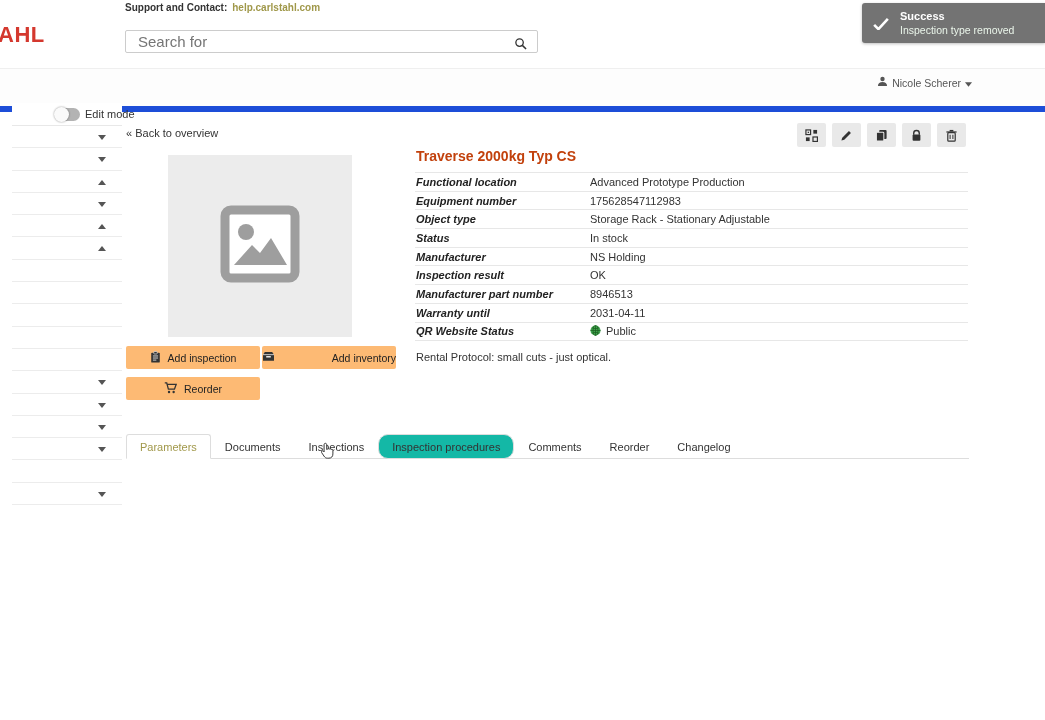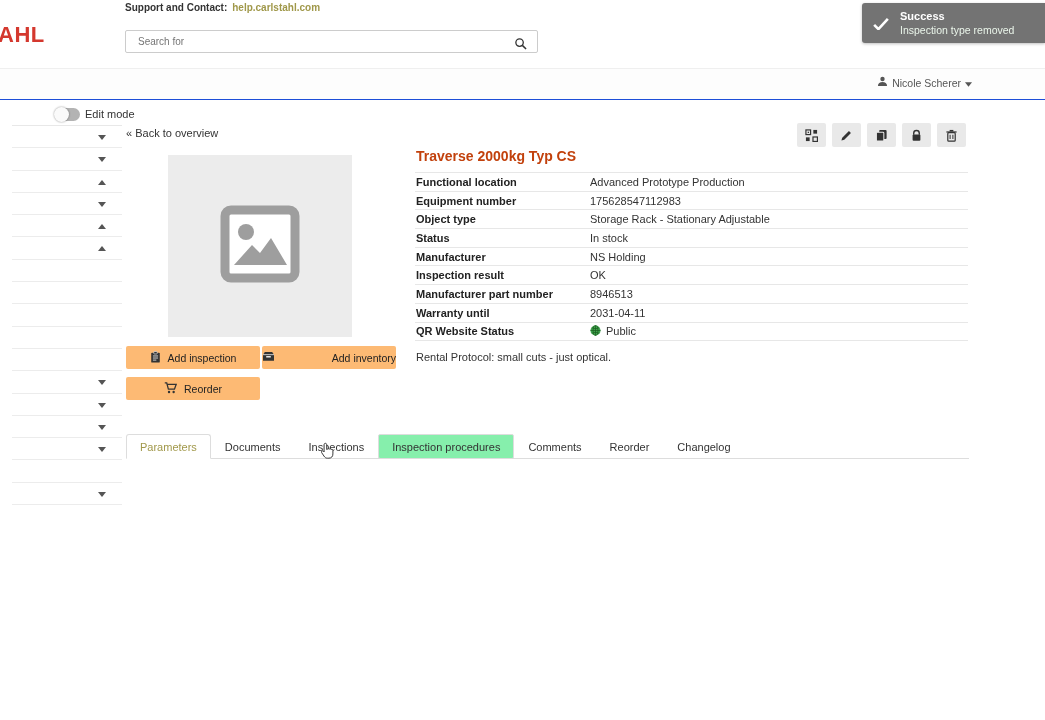--- a/index.html
+++ b/index.html
@@ -5,31 +5,31 @@
   * { box-sizing: border-box; margin: 0; padding: 0; }
   html,body { background:#fff; }
   body { font-family: "Liberation Sans", "DejaVu Sans", sans-serif; }
   .screen { position:relative; width:1045px; height:720px; background:#fff; overflow:hidden; }
 
   
   .support { position:absolute; left:125px; top:2px; font-size:10px; font-weight:bold; color:#333; }
   .support .link { color:#a0984a; margin-left:5px; cursor:pointer; }
   .logo { position:absolute; left:-2px; top:22px; font-size:22px; font-weight:800; color:#d4382e; letter-spacing:.5px; }
   .searchbox { position:absolute; left:125px; top:30px; width:413px; height:23px; border:1px solid #ccc; border-radius:2px; background:#fff; }
-  .searchbox input { width:100%; height:100%; border:none; outline:none; font-family:inherit; font-size:10px; color:#444; padding:0 32px 0 12px; background:transparent; }
+  .searchbox input { width:100%; height:100%; border:none; outline:none; font-family:inherit; font-size:15px; color:#444; padding:0 32px 0 12px; background:transparent; }
   .search-ico { position:absolute; right:10px; top:5px; cursor:pointer; }
 
   
   .toast { position:absolute; right:0; top:3px; width:183px; height:40px; background:#737373; border-radius:3px 0 0 3px; color:#fff; z-index:100; box-shadow:0 1px 3px rgba(0,0,0,.25); cursor:pointer; }
   .toast-check { position:absolute; left:11px; top:13px; }
   .toast-title { position:absolute; left:38px; top:7px; font-size:11px; font-weight:bold; }
   .toast-msg { position:absolute; left:38px; top:21px; font-size:10.5px; color:#eaf5ea; }
 
   
-  .nav { position:absolute; left:0; top:68px; width:1045px; height:32px; background:#fdfdfd; border-top:1px solid #efefef; border-bottom:1px solid #1d4ed8; }
+  .nav { position:absolute; left:0; top:68px; width:1045px; height:44px; background:#fdfdfd; border-top:1px solid #efefef; border-bottom:6px solid #1d4ed8; }
   .nav-items { position:absolute; left:3px; top:0; height:27px; display:flex; gap:29px; align-items:center; list-style:none; }
   .nav-items li { font-size:11px; font-weight:bold; color:#1c1c1c; white-space:nowrap; cursor:pointer; }
   .user { position:absolute; right:73px; top:0; height:27px; display:flex; align-items:center; gap:4px; font-size:10.5px; color:#555; cursor:pointer; }
 
   
   .sidebar { position:absolute; left:12px; top:103px; width:110px; background:#fff; }
   .edit-row { height:23px; border-bottom:1px solid #e8e8e8; position:relative; }
   .toggle { position:absolute; left:43px; top:5px; width:25px; height:13px; background:#b3b3b3; border-radius:7px; cursor:pointer; }
   .toggle-knob { position:absolute; left:-1px; top:-1px; width:15px; height:15px; background:#fafafa; border-radius:50%; box-shadow:0 0 2px rgba(0,0,0,.45); }
   .edit-label { position:absolute; left:73px; top:5px; font-size:11px; color:#333; white-space:nowrap; }
@@ -43,33 +43,33 @@
 
   .icon-btn { position:absolute; top:123px; width:29px; height:24px; background:#e9e9e9; border:none; border-radius:2px; display:flex; align-items:center; justify-content:center; cursor:pointer; }
   #act-qr { left:797px; } #act-edit { left:832px; } #act-copy { left:867px; } #act-lock { left:902px; } #act-trash { left:937px; }
 
   .img-ph { position:absolute; left:168px; top:155px; width:184px; height:182px; background:#ececec; display:flex; align-items:center; justify-content:center; }
 
   .detail { position:absolute; left:415px; top:148px; width:553px; }
   .title { font-size:14px; font-weight:bold; color:#c2410c; height:24px; padding-left:1px; }
   .dtable { border-top:1px solid #e7e7e7; }
   .drow { height:18.7px; display:flex; align-items:center; border-bottom:1px solid #e7e7e7; font-size:11px; }
-  .dlabel { font-weight:bold; width:175px; color:#222; padding-left:1px; }
+  .dlabel { font-weight:bold; width:175px; color:#222; padding-left:1px;font-style:italic; }
   .dvalue { color:#333; display:flex; align-items:center; gap:5px; }
   .note { margin-top:10px; font-size:11px; color:#333; padding-left:1px; }
 
   .btn { position:absolute; height:23px; background:#fdba74; border:none; border-radius:2px; font-size:10.5px; color:#222; display:flex; align-items:center; justify-content:center; gap:7px; font-family:inherit; cursor:pointer; }
   #btn-inspection { left:126px; top:346px; width:134px; }
   #btn-inventory  { left:262px; top:346px; width:134px;justify-content:space-between; }
   #btn-reorder    { left:126px; top:377px; width:134px; }
 
   .tabs { position:absolute; left:126px; top:434px; width:843px; height:25px; border-bottom:1px solid #ddd; display:flex; }
   .tab { height:25px; line-height:24px; padding:0 13px; font-size:11px; color:#333; border:1px solid transparent; margin-bottom:-1px; white-space:nowrap; cursor:pointer; }
   .tab.active { border-color:#ddd; border-bottom-color:#fff; border-radius:3px 3px 0 0; color:#a1984a; background:#fff; }
-  .tab.hovered { border-color:#ddd; border-radius:2px; background:#86efac; }
+  .tab.hovered { border-color:#ddd; border-radius:10px; background:#14b8a6; }
 
   .params { position:absolute; left:126px; top:463px; width:843px; border-top:1px solid #e6e6e6; }
   .prow { height:19px; display:flex; align-items:center; border-bottom:1px solid #e6e6e6; font-size:11px; }
   .plabel { font-weight:bold; width:259px; color:#222; padding-left:2px; }
   .pvalue { color:#333; }
 
   .cursor { position:absolute; left:321px; top:442px; z-index:60; pointer-events:none; }
 </style>
 </head>
 <body>

